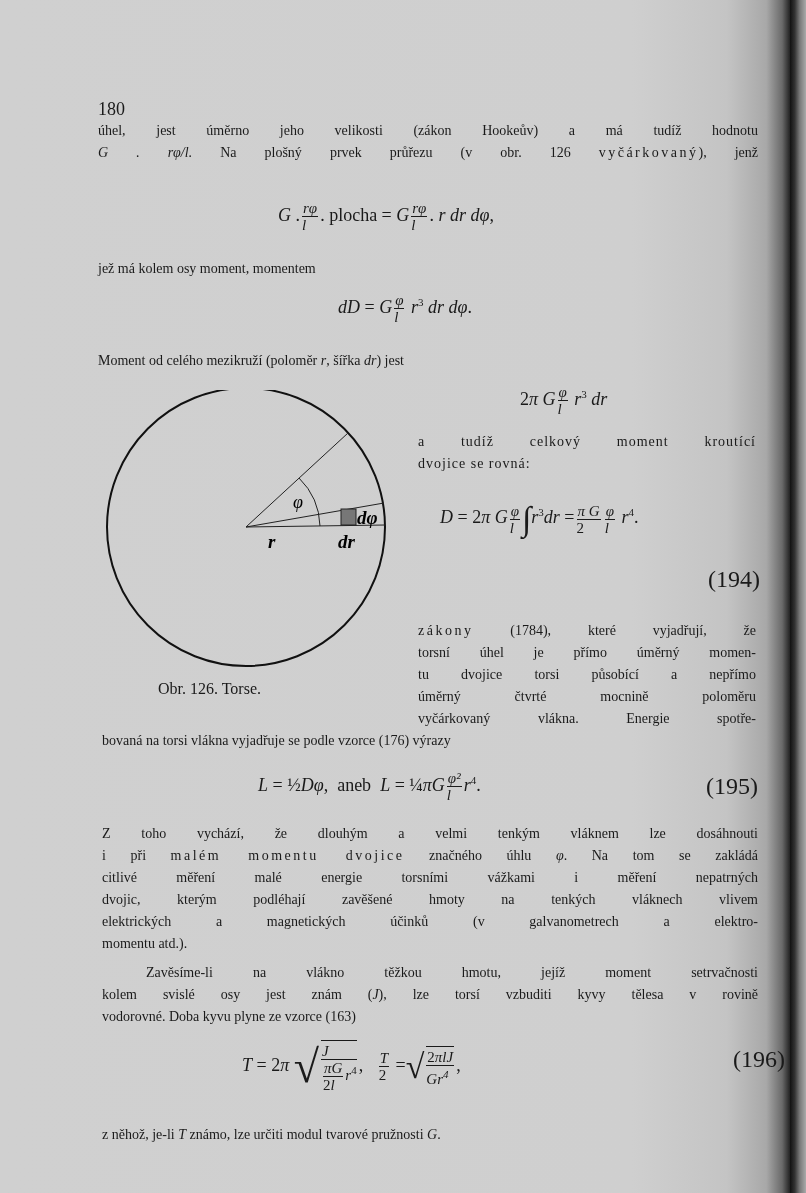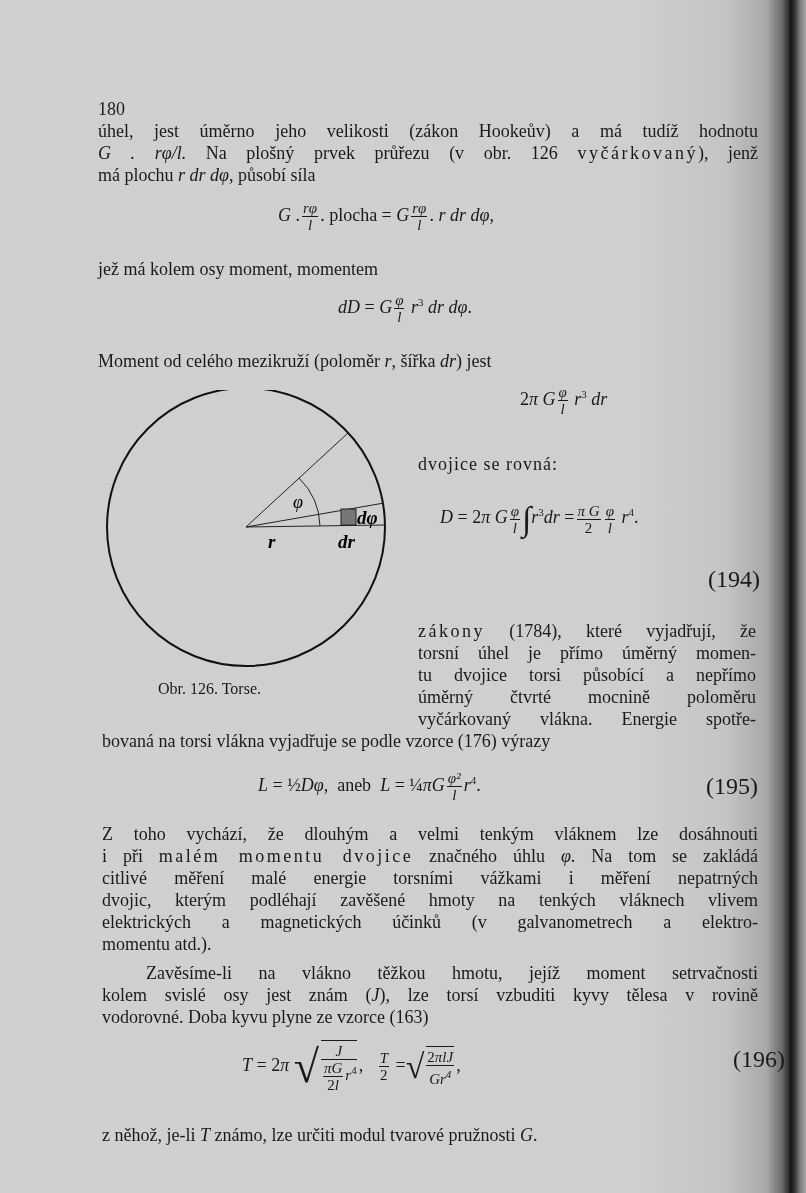--- a/index.html
+++ b/index.html
@@ -9,43 +9,42 @@
     font-family:"Liberation Serif","DejaVu Serif",serif;
     color:#1a1a1a;
   }
   .page {
     position:absolute; left:0; top:0; width:790px; height:1193px;
     background: linear-gradient(to right, #d0d0d0 0%, #cfcfcf 80%, #c4c4c4 92%, #a8a8a8 97%, #6a6a6a 99%, #222 100%);
   }
   .edge { position:absolute; right:0; top:0; width:16px; height:1193px;
     background:linear-gradient(to right,#111 0%,#333 30%,#777 60%,#aaa 100%); }
   .pnum { position:absolute; left:98px; top:68px; font-size:18px;margin-top:31px; }
-  .line { position:absolute; font-size:18px; white-space:nowrap; line-height:22px; }
+  .line { position:absolute; font-size:14px; white-space:nowrap; line-height:22px; }
   .j { text-align:justify; text-align-last:justify; }
   .it { font-style:italic; }
   .sp { letter-spacing:2.5px; }
   .eq { position:absolute; font-size:18px; white-space:nowrap; }
-  .frac { display:inline-block; vertical-align:middle; text-align:center; line-height:16px; margin:0 2px; }
+  .frac { display:inline-block; vertical-align:middle; text-align:left; line-height:16px; margin:0 2px; }
   .frac > span { display:block; font-size:15px; }
   .frac > span.num { border-bottom:1px solid #1a1a1a; padding:0 1px; }
   .eqnum { position:absolute; font-size:24px; }
   .caption { position:absolute; left:158px; top:680px; font-size:16px; }
   sup { font-size:11px; }
   .sqrt { display:inline-block; vertical-align:middle; }
 </style>
 </head>
 <body>
 
 <div class="page">
 
   <div class="pnum">180</div>
 
   <div class="line j" style="left:98px;top:120px;width:660px;">úhel, jest úměrno jeho velikosti (zákon Hookeův) a má tudíž hodnotu</div>
   <div class="line j" style="left:98px;top:142px;width:660px;"><span class="it">G . rφ/l.</span> Na plošný prvek průřezu (v obr. 126 <span class="sp">vyčárkovaný</span>), jenž</div>
-  <div class="line" style="left:98px;top:164px;">má plochu <span class="it">r dr dφ</span>, působí síla</div>
 
   <div class="eq" style="left:278px;top:200px;">
     <span class="it">G</span> .<span class="frac"><span class="num it">rφ</span><span class="it">l</span></span>. plocha = <span class="it">G</span><span class="frac"><span class="num it">rφ</span><span class="it">l</span></span>. <span class="it">r dr dφ</span>,
   </div>
 
   <div class="line" style="left:98px;top:258px;">jež má kolem osy moment, momentem</div>
 
   <div class="eq" style="left:338px;top:292px;">
     <span class="it">dD</span> = <span class="it">G</span><span class="frac"><span class="num it">φ</span><span class="it">l</span></span> <span class="it">r</span><sup>3</sup> <span class="it">dr dφ</span>.
   </div>
@@ -63,20 +62,21 @@
     <line x1="146" y1="137" x2="285" y2="135" stroke="#222" stroke-width="1"></line>
     <path d="M199 88 A70 70 0 0 1 220 136" fill="none" stroke="#222" stroke-width="1"></path>
     <rect x="241" y="119" width="15" height="16" fill="#777" stroke="#222" stroke-width="1"></rect>
     <text x="193" y="118" font-size="18" font-style="italic" font-family="Liberation Serif, serif">φ</text>
     <text x="168" y="158" font-size="19" font-weight="bold" font-style="italic" font-family="Liberation Serif, serif">r</text>
     <text x="238" y="158" font-size="19" font-weight="bold" font-style="italic" font-family="Liberation Serif, serif">dr</text>
     <text x="257" y="134" font-size="19" font-weight="bold" font-style="italic" font-family="Liberation Serif, serif">dφ</text>
   </svg>
   <div class="caption">Obr. 126. Torse.</div>
 
+  <div class="line j" style="left:418px;top:431px;width:338px;letter-spacing:1px;">a tudíž celkový moment kroutící</div>
   <div class="line" style="left:418px;top:453px;letter-spacing:1px;">dvojice se rovná:</div>
 
   <div class="eq" style="left:440px;top:500px;">
     <span class="it">D</span> = 2<span class="it">π G</span><span class="frac"><span class="num it">φ</span><span class="it">l</span></span><span style="font-size:34px;vertical-align:middle;">∫</span><span class="it">r</span><sup>3</sup><span class="it">dr</span> =<span class="frac"><span class="num"><span class="it">π G</span></span><span>2</span></span><span class="frac"><span class="num it">φ</span><span class="it">l</span></span> <span class="it">r</span><sup>4</sup>.
   </div>
   <div class="eqnum" style="left:708px;top:566px;">(194)</div>
 
   <div class="line j" style="left:418px;top:620px;width:338px;"><span class="sp">zákony</span> (1784), které vyjadřují, že</div>
   <div class="line j" style="left:418px;top:642px;width:338px;">torsní úhel je přímo úměrný momen-</div>
   <div class="line j" style="left:418px;top:664px;width:338px;">tu dvojice torsi působící a nepřímo</div>

